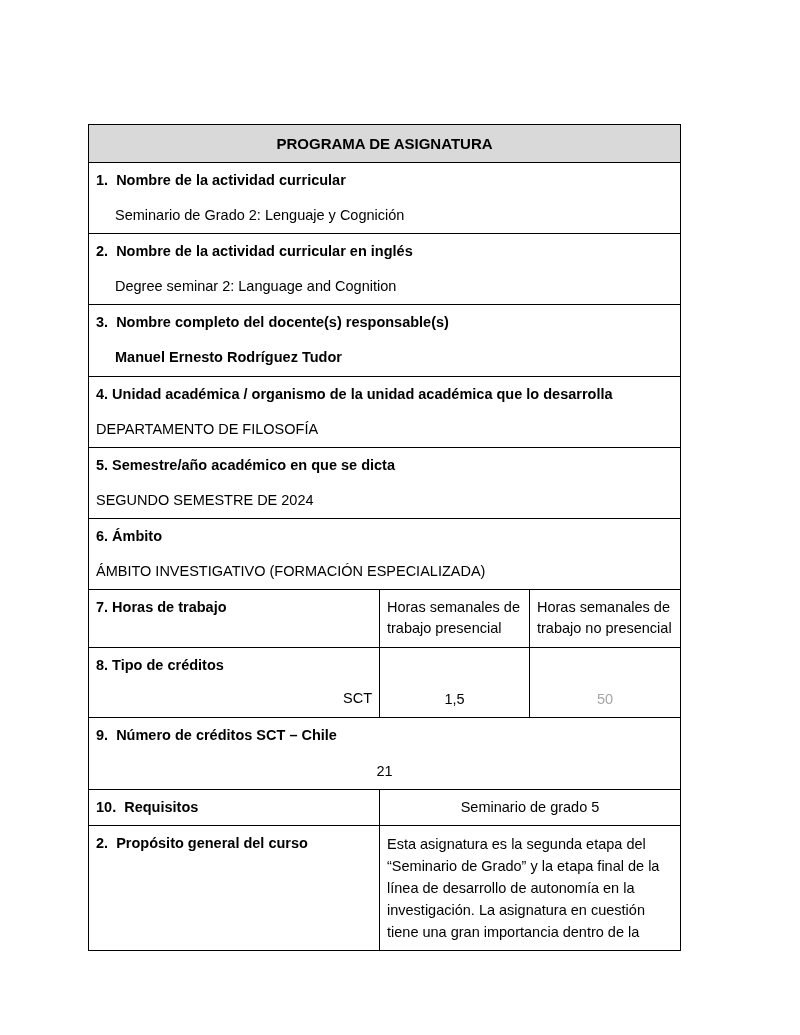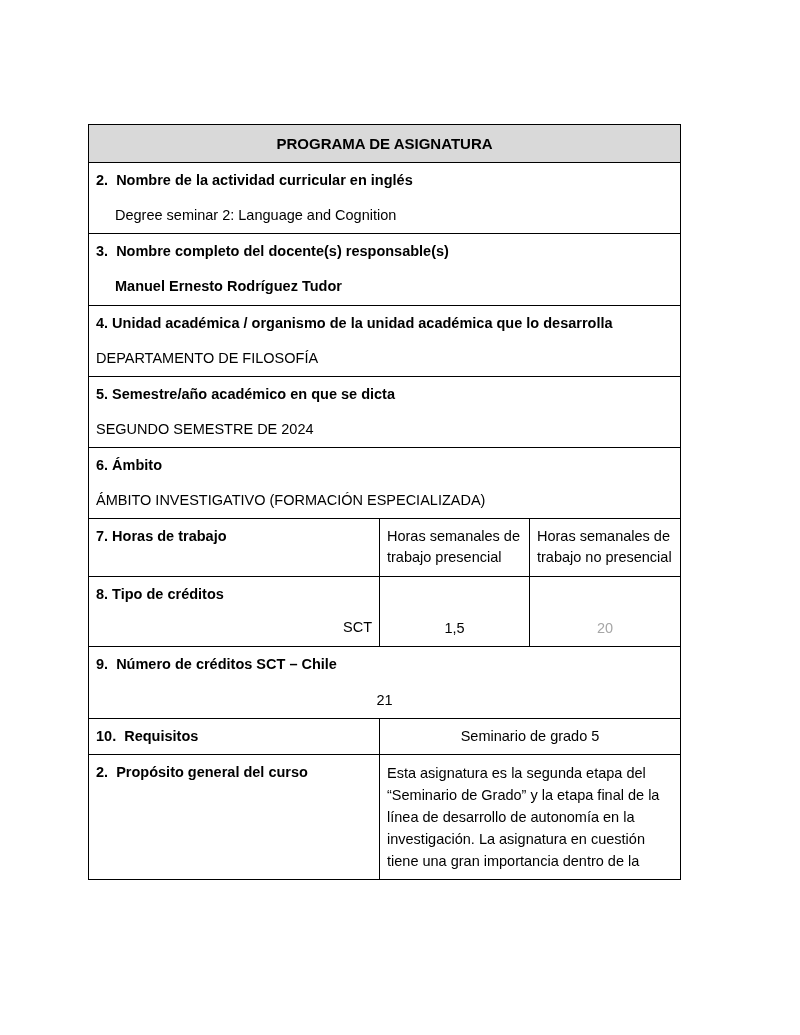--- a/index.html
+++ b/index.html
@@ -77,20 +77,26 @@
         <col class="c1">
         <col class="c2">
         <col class="c3">
       </colgroup>
 
     <tbody>
         <tr class="h-title">
       <td colspan="3" class="title">PROGRAMA DE ASIGNATURA</td>
     </tr>
 
+    <tr class="h-r1">
+      <td colspan="3">
+        <div class="label">1.  Nombre de la actividad curricular</div>
+        <div class="value indent">Seminario de Grado 2: Lenguaje y Cognición</div>
+      </td>
+    </tr>
 
     <tr class="h-r2">
       <td colspan="3">
         <div class="label">2.  Nombre de la actividad curricular en inglés</div>
         <div class="value indent">Degree seminar 2: Language and Cognition</div>
       </td>
     </tr>
 
     <tr class="h-r3">
       <td colspan="3">
@@ -134,21 +140,21 @@
 
     <tr class="h-r8">
       <td>
         <div class="label">8. Tipo de créditos</div>
         <div class="sct">SCT</div>
       </td>
       <td class="vbottom center">
         <div>1,5</div>
       </td>
       <td class="vbottom center muted">
-        <div>20</div>
+        <div>50</div>
       </td>
     </tr>
 
     <tr class="h-r9">
       <td colspan="3">
         <div class="label">9.  Número de créditos SCT – Chile</div>
         <div class="num21">21</div>
       </td>
     </tr>
 

